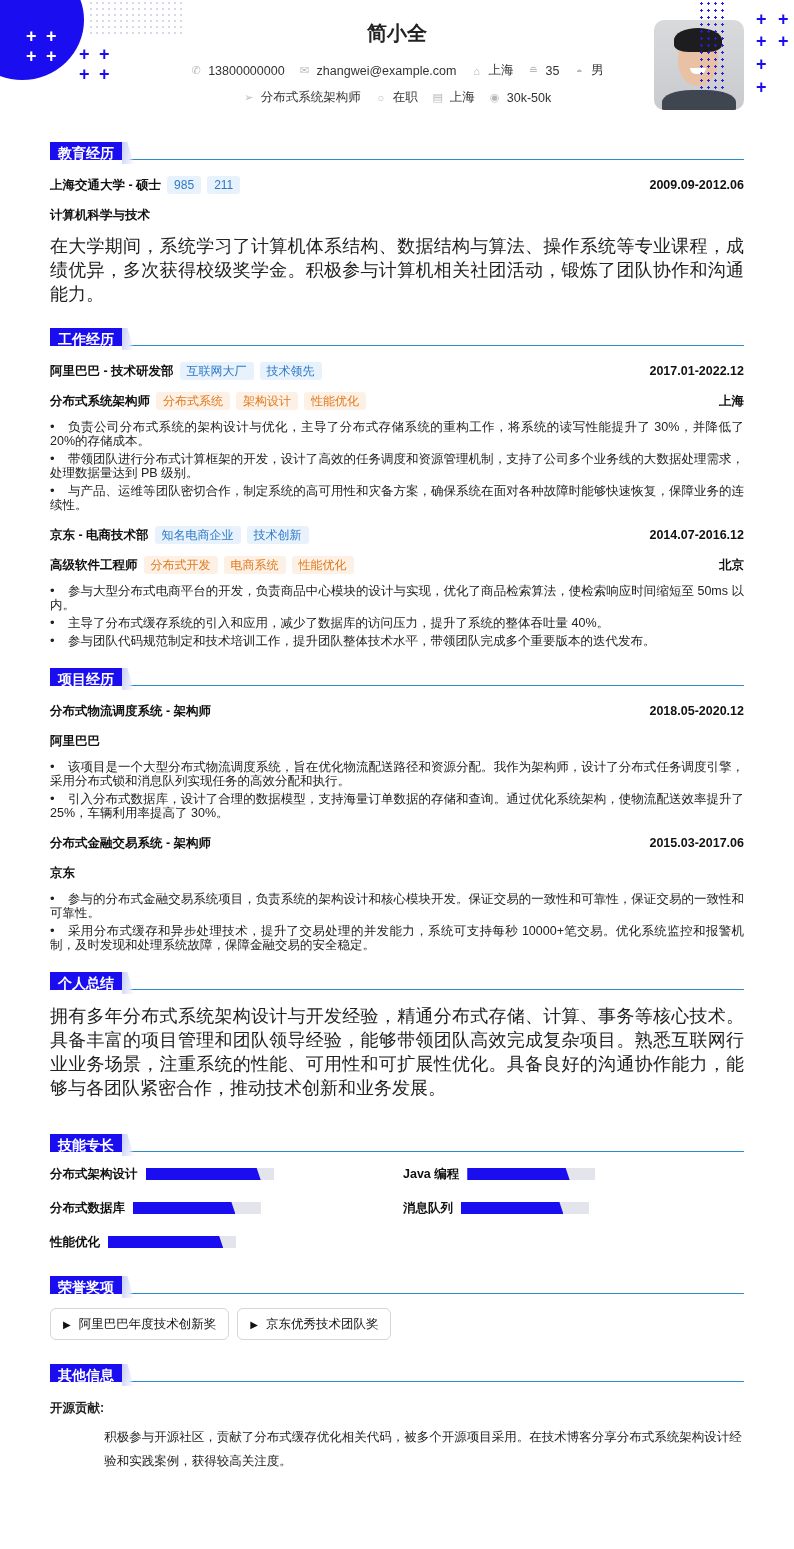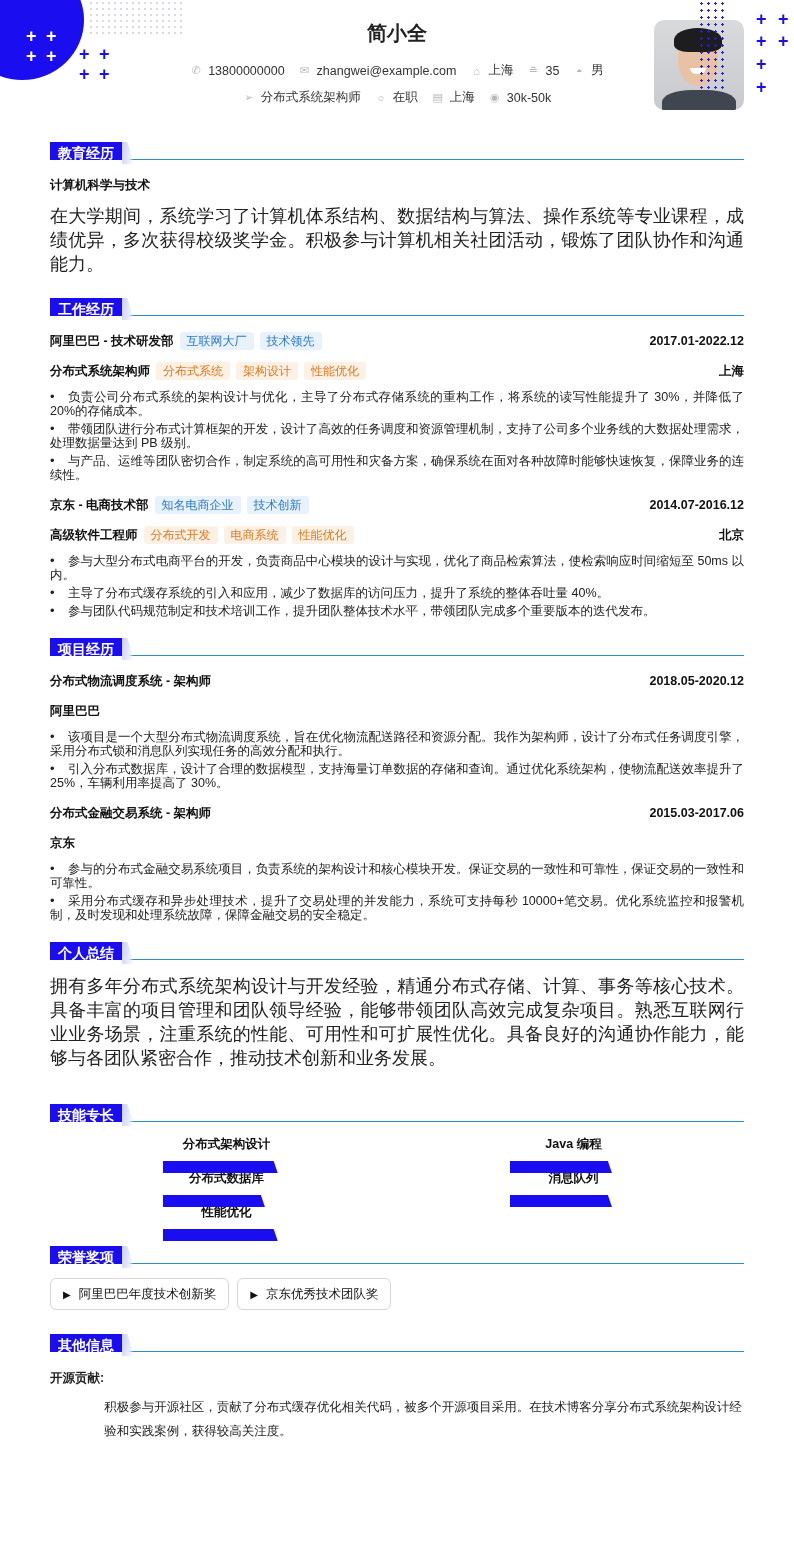--- a/index.html
+++ b/index.html
@@ -47,21 +47,21 @@
   .para { font-size: 18px; line-height: 24px; color: #222; text-align: justify; }
   ul.bullets { list-style: none; margin-bottom: 6px; }
   ul.bullets li { position: relative; padding-left: 18px; font-size: 12.5px; line-height: 14px; color: #222; margin-bottom: 4px; text-align: justify; }
   ul.bullets li::before { content: "•"; position: absolute; left: 0; top: 0; font-size: 13px; }
   ul.bullets li.wrap { padding-left: 0; text-indent: 18px; }
   ul.bullets li.wrap::before { left: 0; text-indent: 0; }
   .entry { margin-bottom: 12px; }
 
   
   .skills { display: grid; grid-template-columns: 353px 1fr; row-gap: 18px; margin-top: 4px; }
-  .skill { display: flex; align-items: center; gap: 8px; height: 16px; flex-direction: column; }
+  .skill { display: flex; align-items: center; gap: 8px; height: 16px; }
   .skill .label { font-size: 12.5px; font-weight: bold; color: #111; white-space: nowrap; }
   .bar { position: relative; width: 128px; height: 12px; background: #e4e5ec; }
   .bar .fill { position: absolute; left: 0; top: 0; height: 12px; background: #1a0ef0; clip-path: polygon(0 0, calc(100% - 4px) 0, 100% 100%, 0 100%); }
 
   
   .awards { display: flex; gap: 8px; margin-top: 4px; }
   .award { display: flex; align-items: center; gap: 8px; border: 1px solid #d6d6d6; border-radius: 6px; padding: 0 12px; height: 32px; font-size: 12.5px; color: #111; background: #fff; cursor: pointer; }
   .award .tri { font-size: 10px; }
 
   .other-row { display: flex; font-size: 12.5px; line-height: 24px; }
@@ -141,20 +141,28 @@
       <div class="hair"></div>
       <div class="smile"></div>
     </div>
   </div>
 
   <div class="section" style="margin-top:8px">
     <div class="sec-head">
         <span class="sec-title">教育经历</span>
       </div>
     <div class="row">
+      <div class="left">
+        <span class="strong">上海交通大学 - 硕士</span>
+        <span class="tag blue">985</span>
+        <span class="tag blue">211</span>
+      </div>
+      <span class="date">2009.09-2012.06</span>
+    </div>
+    <div class="row">
         <span class="strong">计算机科学与技术</span>
       </div>
     <p class="para">在大学期间，系统学习了计算机体系结构、数据结构与算法、操作系统等专业课程，成绩优异，多次获得校级奖学金。积极参与计算机相关社团活动，锻炼了团队协作和沟通能力。</p>
   </div>
 
   <div class="section" style="margin-top:16px">
     <div class="sec-head">
         <span class="sec-title">工作经历</span>
       </div>
 

